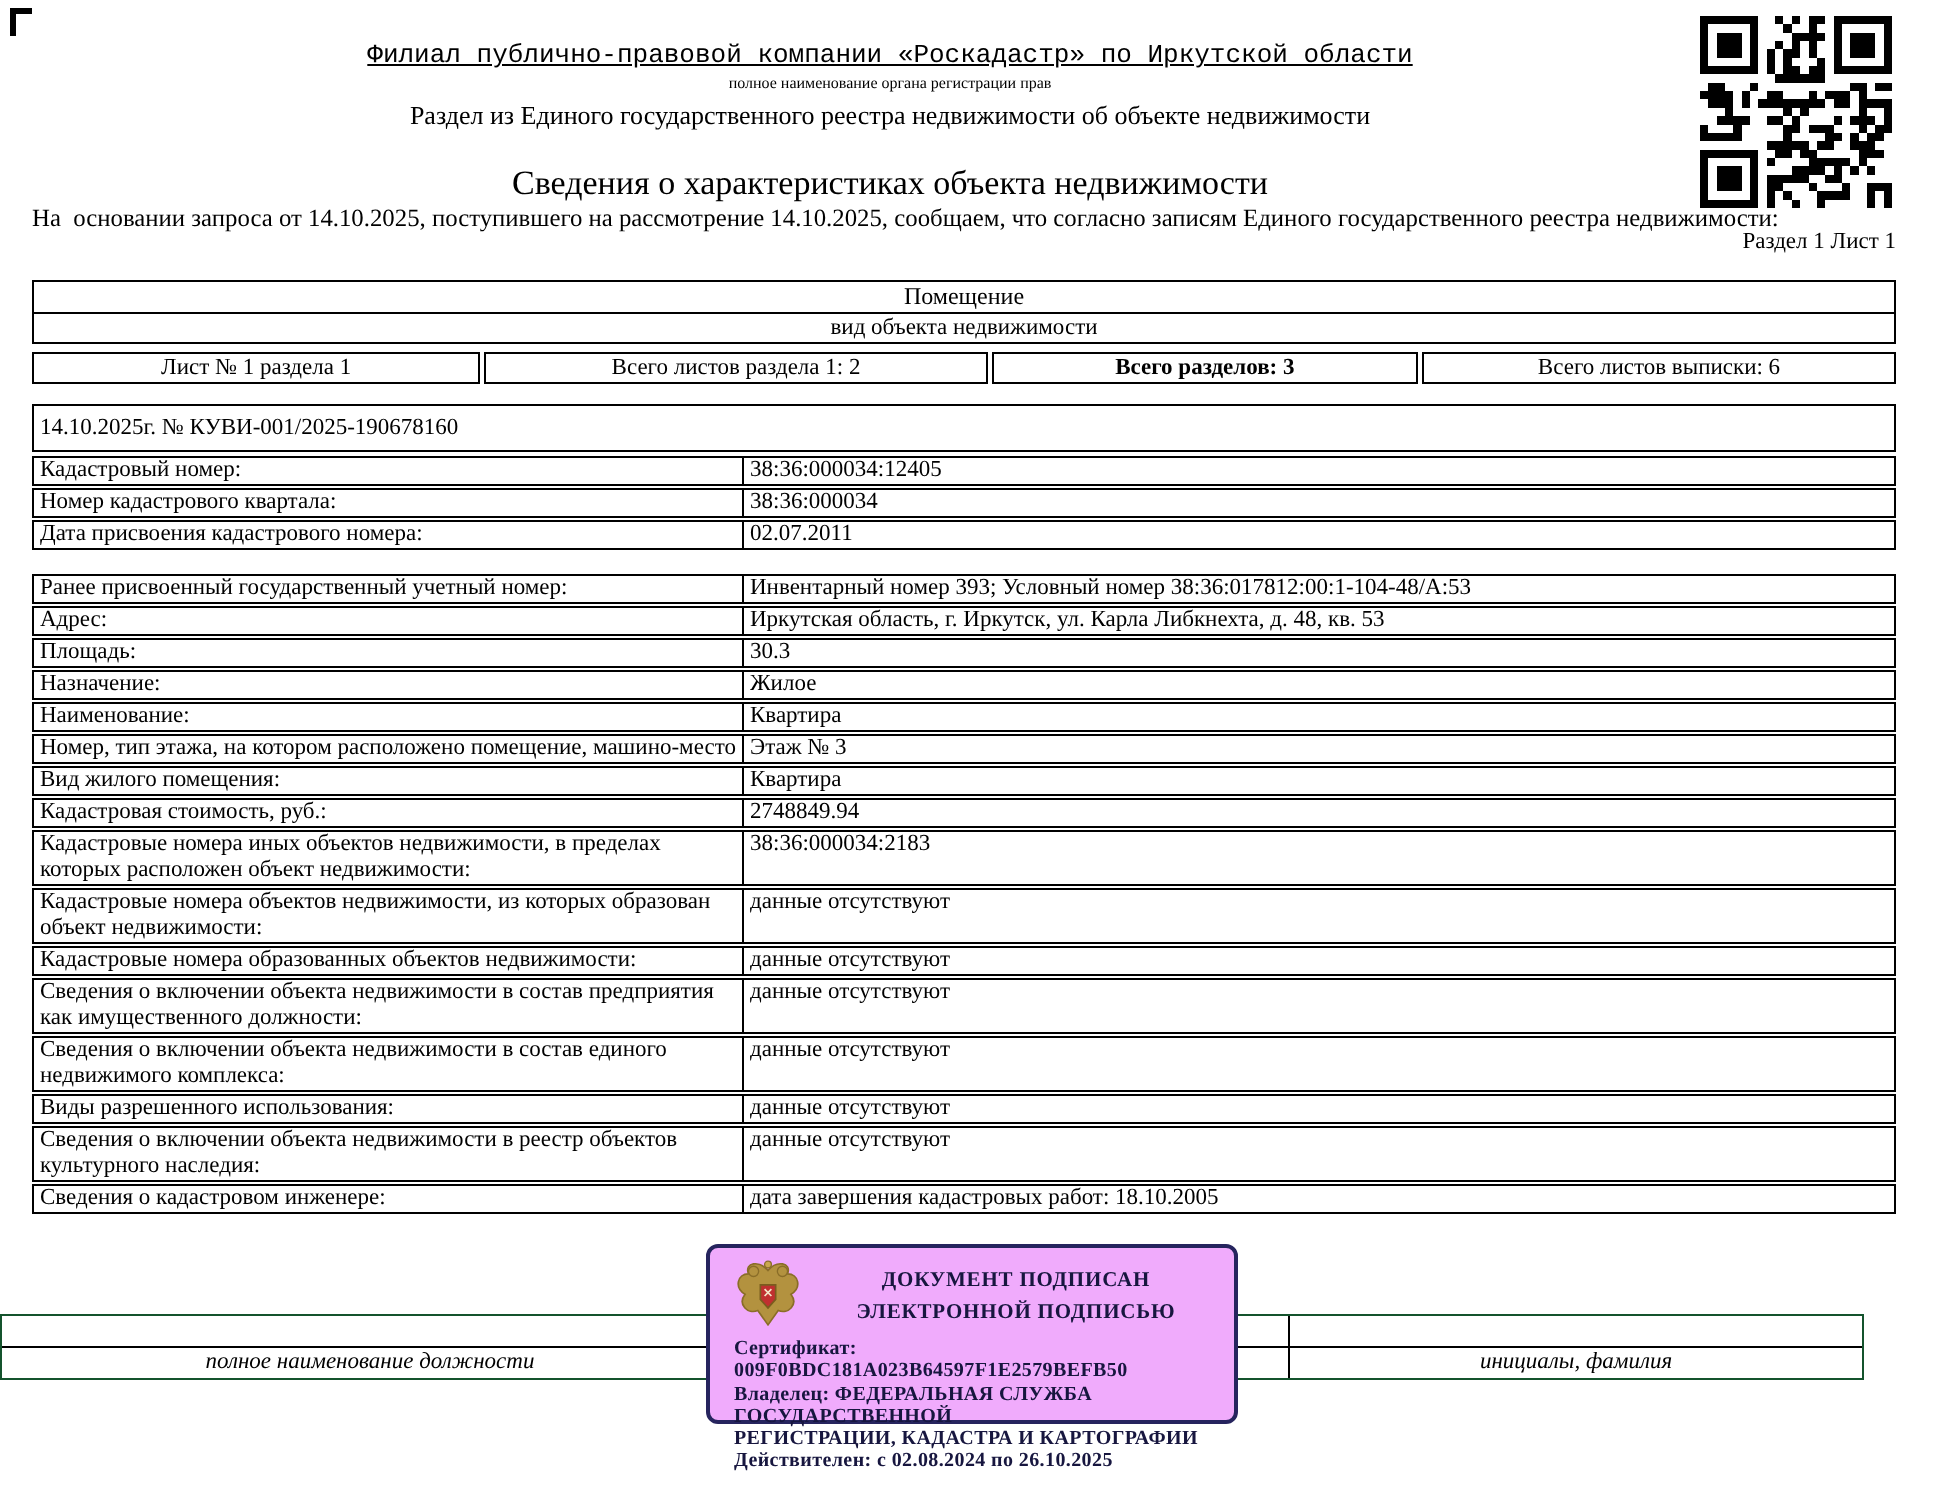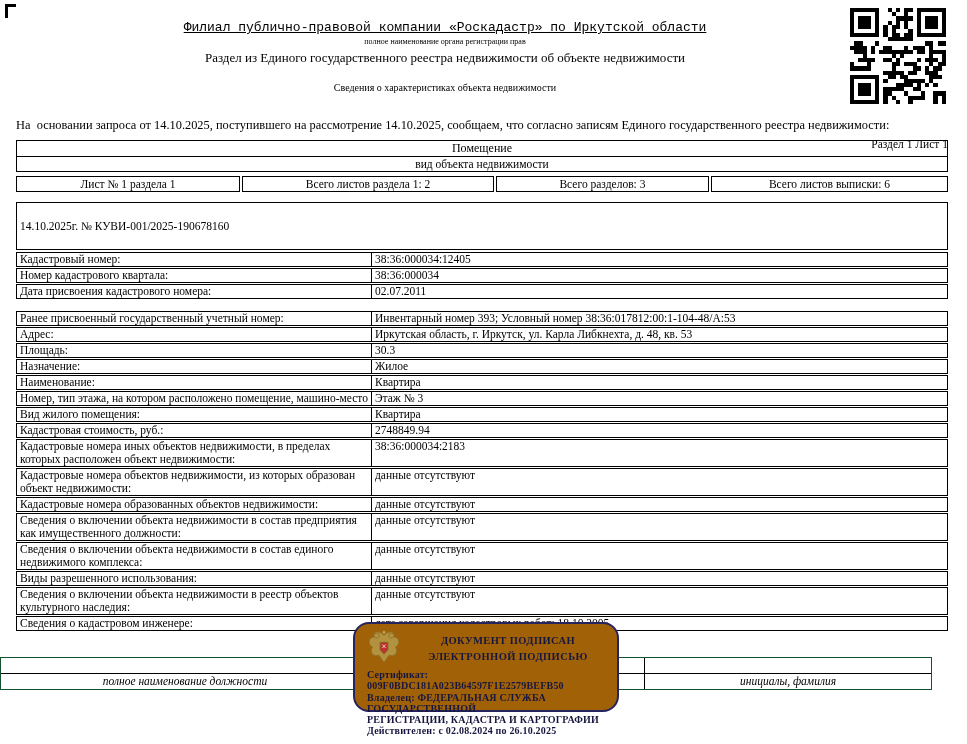--- a/index.html
+++ b/index.html
@@ -6,53 +6,53 @@
   .page{position:relative;width:967px;height:744px;background:#fff;overflow:hidden;
         font-family:"Liberation Serif",serif;color:#000;}
   .corner-mark{position:absolute;left:5px;top:4px;width:8px;height:11px;
         border-left:3px solid #000;border-top:3px solid #000;}
   
   .hline{position:absolute;left:0;width:890px;text-align:center;}
   .h-org{top:20px;font-size:13px;font-family:Liberation Mono, monospace;}
   .h-org span{text-decoration:underline;}
   .h-caption{top:37px;font-size:8px;}
   .h-doc{top:50px;font-size:13px;}
-  .h-section{top:82px;font-size:10px;}
-  .request-line{position:absolute;left:16px;top:118px;width:936px;font-size:12.4px;
+  .h-section{top:82px;font-size:17px;}
+  .request-line{position:absolute;left:16px;top:102px;width:936px;font-size:12.4px;
         white-space:pre-wrap;text-align:left;}
-  .sheet-label{position:absolute;right:19px;top:138px;font-size:11.5px;}
+  .sheet-label{position:absolute;right:19px;top:115px;font-size:11.5px;}
   
   #qr{position:absolute;left:848px;top:8px;width:100px;height:96px;}
   
   .tables{position:absolute;left:16px;top:140px;width:932px;}
   .blockA{border:1px solid #000;margin-bottom:4px;}
   .blockA .a1{font-size:12px;text-align:center;line-height:15px;border-bottom:1px solid #000;}
   .blockA .a2{font-size:11.5px;text-align:center;line-height:14px;}
   .blockB{display:flex;gap:2px;margin-bottom:10px;}
   .scell{border:1px solid #000;text-align:center;font-size:11.5px;line-height:14px;}
   .scell:nth-child(1){width:24.2%;}
   .scell:nth-child(2){width:27.2%;}
-  .scell:nth-child(3){width:23%;}
+  .scell:nth-child(3){width:23%;font-weight:bold;}
   .scell:nth-child(4){width:25.6%;}
-  .blockC{border:1px solid #000;margin-bottom:2px;font-size:11.5px;line-height:14px;padding:16px 3px;}
+  .blockC{border:1px solid #000;margin-bottom:2px;font-size:11.5px;line-height:14px;padding:4px 3px;}
   .trow{border:1px solid #000;margin-bottom:1px;display:flex;}
   .tcell{font-size:11.5px;line-height:13px;padding:0 3px;}
   .tlabel{width:348px;border-right:1px solid #000;flex:none;}
   .tvalue{flex:1;}
   .tspacer{height:11px;}
   
   .sig-table{position:absolute;left:0;top:657px;width:930px;border:1px solid #14532d;
         display:grid;grid-template-columns:369px 275px 1fr;grid-template-rows:15px 16px;font-style:italic;}
   .sig-cell{border-right:1px solid #000;border-top:1px solid #000;
         font-size:11.5px;text-align:center;line-height:15px;}
   .sig-cell.r1{border-top:none;}
   .sig-cell.c3{border-right:none;}
   
-  .stamp{position:absolute;left:353px;top:622px;width:262px;height:86px;background:#a16207;
-        border:2.5px solid #26245e;border-radius:16px;z-index:5;}
+  .stamp{position:absolute;left:353px;top:622px;width:262px;height:86px;background:#f0abfc;
+        border:2.5px solid #26245e;border-radius:6px;z-index:5;}
   .stamp-emblem{position:absolute;left:12px;top:5px;}
   .stamp-title{margin:9px 8px 0 52px;text-align:center;font-size:10.5px;font-weight:bold;
         letter-spacing:.4px;line-height:16px;color:#17163f;}
   .stamp-info{margin:4px 8px 0 12px;font-size:10px;font-weight:bold;line-height:11.3px;
         color:#17163f;letter-spacing:.2px;}
 </style>
 </head>
 <body>
 
 <div class="page">

